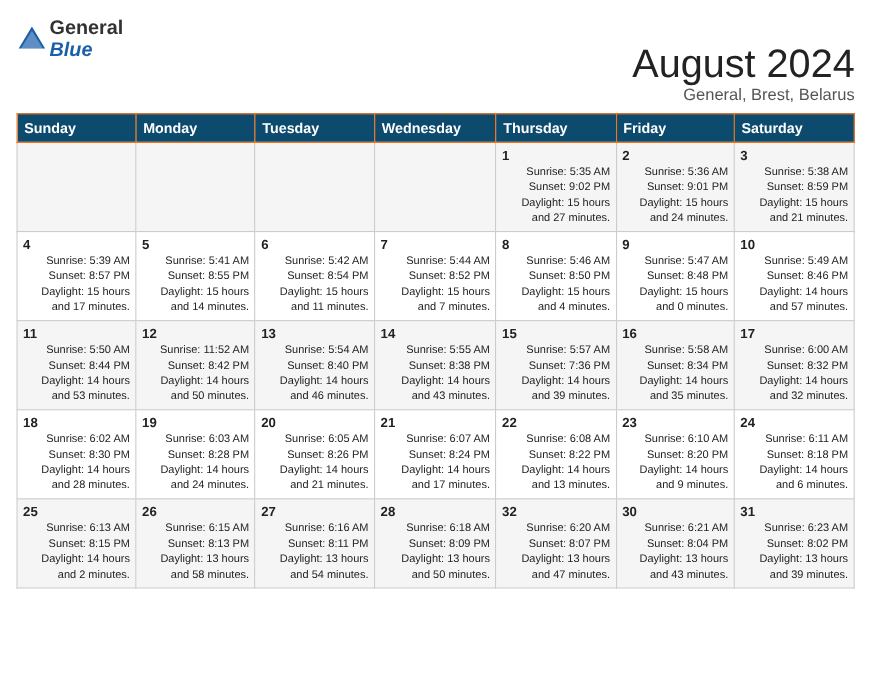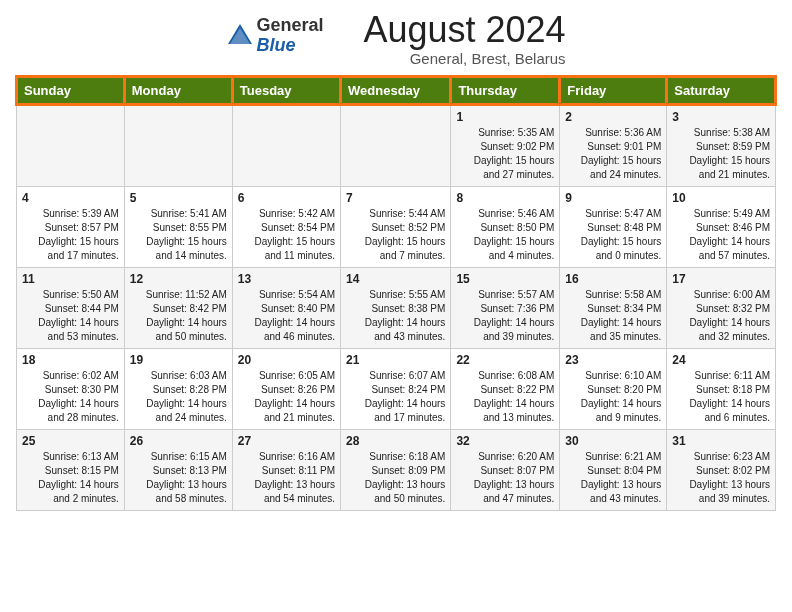--- a/index.html
+++ b/index.html
@@ -5,21 +5,21 @@
     * { box-sizing: border-box; margin: 0; padding: 0; }
     body {
       font-family: Arial, sans-serif;
       background: #fff;
       width: 792px;
       min-height: 612px;
       padding: 10px 15px;
     }
     .header {
       display: flex;
-      justify-content: center;
+      justify-content: space-between;
       align-items: flex-start;
       margin-bottom: 8px;
       gap: 40px;
     }
     .logo {
       display: flex;
       align-items: center;
       margin-top: 6px;
     }
     .logo-text {
@@ -38,43 +38,44 @@
       color: #1a5fa8;
       font-style: italic;
     }
     .logo-icon {
       width: 28px;
       height: 28px;
       margin-right: 2px;
     }
     .title-block {
       text-align: right;
+      margin-top: 28px;
     }
     .month-year {
       font-size: 36px;
       font-weight: normal;
       color: #222;
       line-height: 1.1;
     }
     .location {
       font-size: 15px;
       color: #555;
     }
     .calendar {
       width: 100%;
       border-collapse: collapse;
     }
     .calendar th {
-      background: #4d7c0f;
+      background: #0c4a6e;
       color: #fff;
       text-align: left;
       padding: 5px 6px;
       font-size: 13px;
       font-weight: bold;
-      border: 3px solid #f97316;
+      border: 1px solid #f97316;
     }
     .calendar td {
       border: 1px solid #ccc;
       vertical-align: top;
       padding: 4px 5px;
       width: 113px;
       min-height: 80px;
       font-size: 10.5px;
       color: #222;
       background: #fff;

